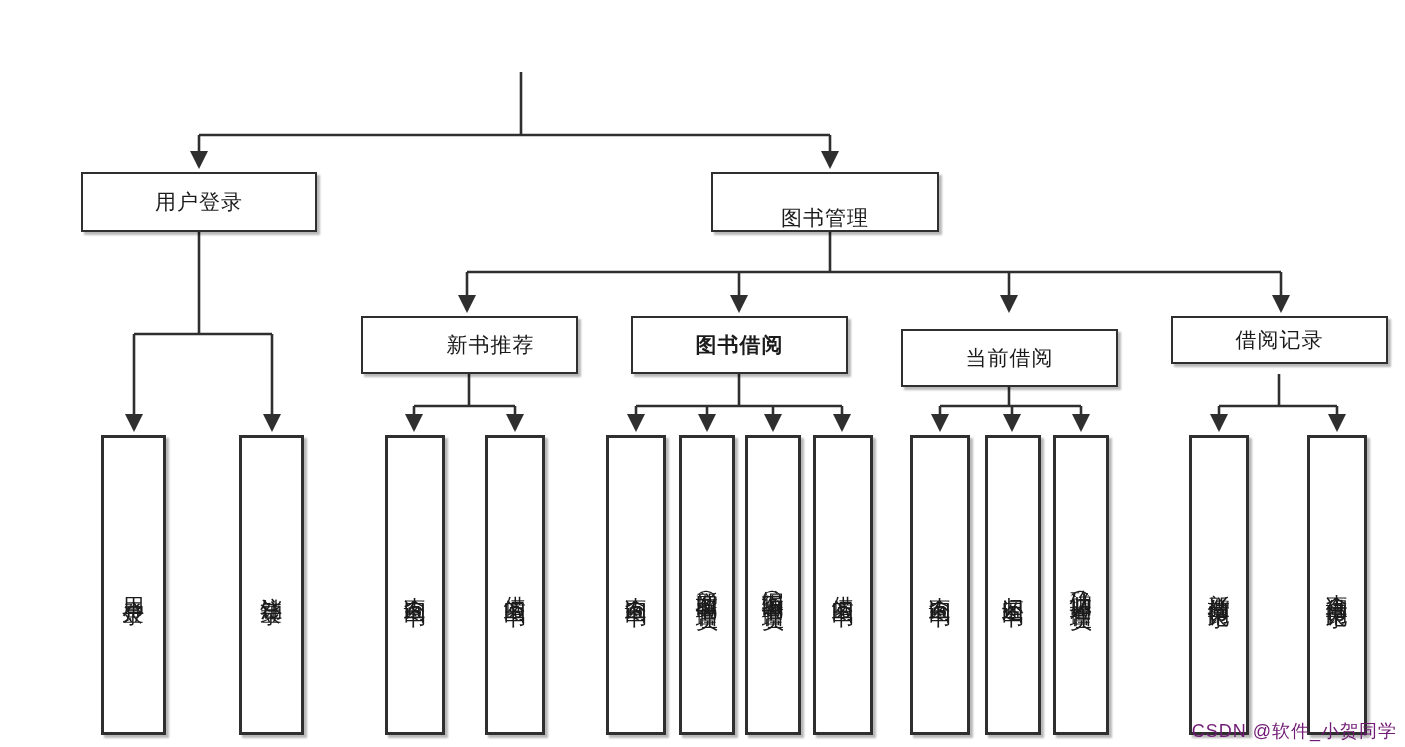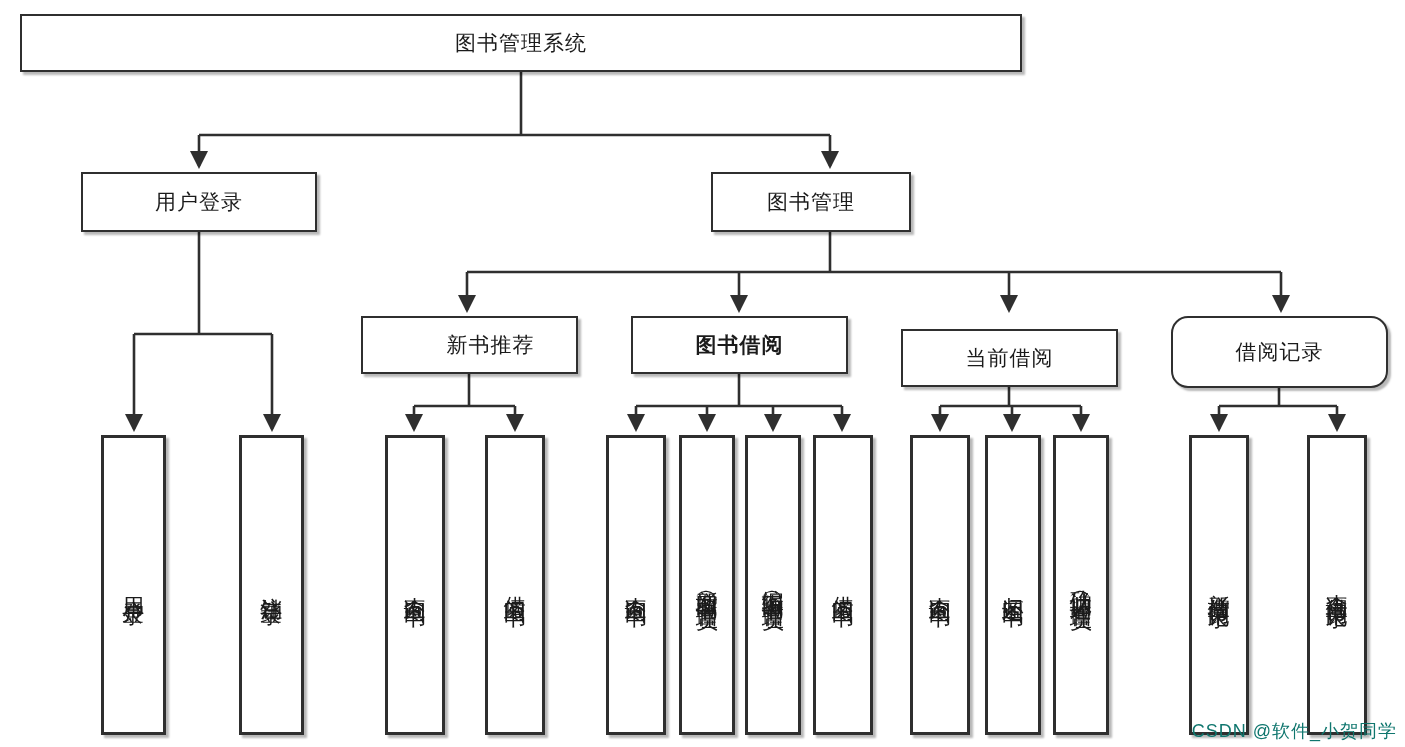--- a/index.html
+++ b/index.html
@@ -56,21 +56,21 @@
     letter-spacing: 3px;
     white-space: normal;
     max-height: 100%;
     text-align: center;
   }
   #watermark {
     position: absolute;
     right: 8px;
     bottom: 4px;
     font-size: 18px;
-    color: #0f766e;
+    color: #701a75;
     letter-spacing: 1px;
     z-index: 5;
     white-space: nowrap;
     margin-left: 12px;
   }
 </style>
 </head>
 <body>
 
 <div id="canvas">
@@ -122,41 +122,38 @@
       <path d="M 1012 406 L 1012 429" marker-end="url(#arrow)"></path>
       <path d="M 1081 406 L 1081 429" marker-end="url(#arrow)"></path>
 
       <path d="M 1279 374 L 1279 406"></path>
       <path d="M 1219 406 L 1337 406"></path>
       <path d="M 1219 406 L 1219 429" marker-end="url(#arrow)"></path>
       <path d="M 1337 406 L 1337 429" marker-end="url(#arrow)"></path>
     </g>
   </svg>
 
-  <div class="node" style="left:20px; top:14px; width:1002px; height:58px;">
-    <span class="label">图书管理系统</span>
-  </div>
 
   <div class="node" style="left:81px; top:172px; width:236px; height:60px;">
     <span class="label">用户登录</span>
   </div>
-  <div class="node" style="left:711px; top:172px; width:200px; height:60px;">
+  <div class="node" style="left:711px; top:172px; width:228px; height:60px;align-items:flex-end;">
     <span class="label">图书管理</span>
   </div>
 
   <div class="node" style="left:361px; top:316px; width:217px; height:58px;padding-left:42px;">
     <span class="label">新书推荐</span>
   </div>
   <div class="node" style="left:631px; top:316px; width:217px; height:58px;font-weight:bold;">
     <span class="label">图书借阅</span>
   </div>
   <div class="node" style="left:901px; top:329px; width:217px; height:58px;">
     <span class="label">当前借阅</span>
   </div>
-  <div class="node" style="left:1171px; top:316px; width:217px; height:72px;border-radius:17px;">
+  <div class="node" style="left:1171px; top:316px; width:217px; height:48px;">
     <span class="label">借阅记录</span>
   </div>
 
   <div class="node leaf" style="left:101px; top:435px; width:65px; height:300px;">
     <span class="label">用户登录</span>
   </div>
   <div class="node leaf" style="left:239px; top:435px; width:65px; height:300px;">
     <span class="label">注销登录</span>
   </div>
 

